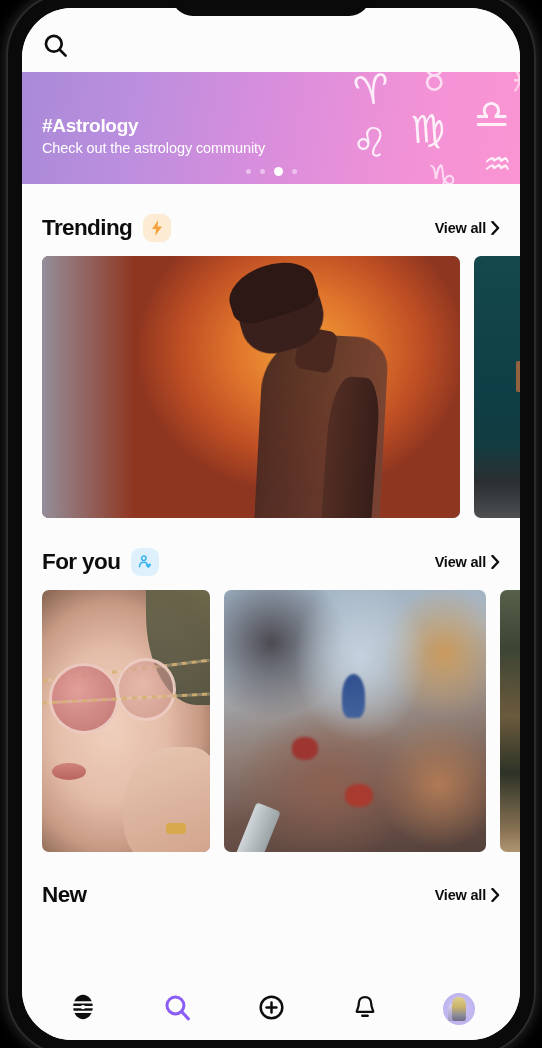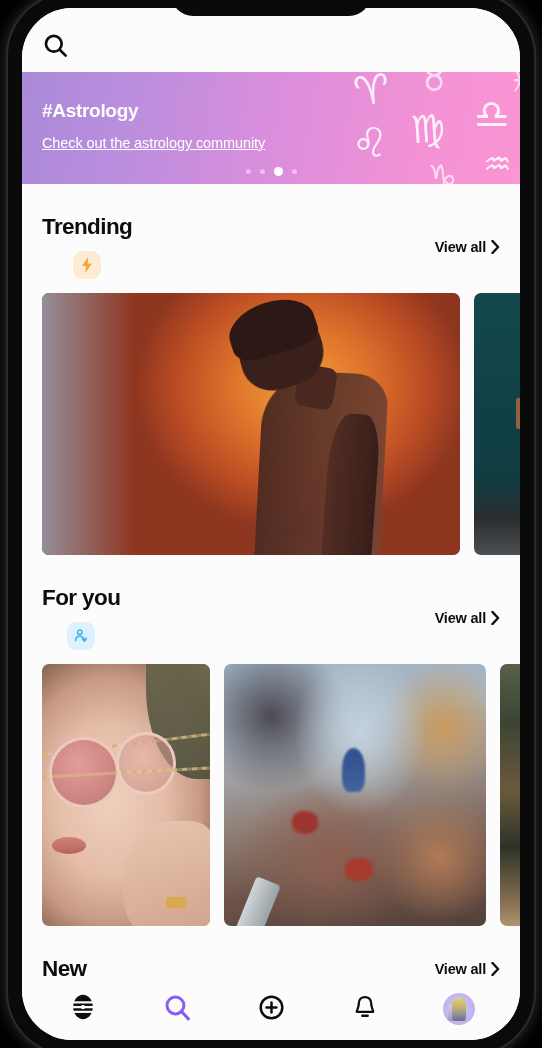--- a/index.html
+++ b/index.html
@@ -78,50 +78,49 @@
   }
   .zsym {
     position: absolute;
     color: rgba(255,255,255,.85);
     font-family: "DejaVu Sans", sans-serif;
     line-height: 1;
     user-select: none;
   }
   #banner-text {
     position: absolute;
-    left: 20px; top: 28px;
+    left: 20px; top: 43px;
     z-index: 2;
   }
   #banner-title {
     color: #fff; font-size: 19px; font-weight: bold;
     letter-spacing: -0.3px;
   }
   #banner-sub {
-    color: #fff; font-size: 14.5px; margin-top: 13px;
+    color: #fff; font-size: 14.5px; margin-top: 3px;
     letter-spacing: -0.1px;
-    text-decoration: underline;
   }
   #banner-dots {
     position: absolute; bottom: 8px; left: 0; right: 0;
     display: flex; justify-content: center; align-items: center; gap: 9px;
     z-index: 3;
   }
   .bdot { width: 5px; height: 5px; border-radius: 50%;
           background: rgba(255,255,255,.45); }
   .bdot.active { width: 9px; height: 9px; background: #fff; }
 
   
   .section-head {
     display: flex; align-items: center;
     justify-content: space-between;
     padding: 0 20px;
     margin-top: 30px;
     margin-bottom: 14px;
   }
-  .sh-left { display: flex; align-items: center; gap: 11px; flex-direction: column; }
+  .sh-left { display: flex; align-items: center; gap: 11px; }
   .sh-title {
     font-size: 22.5px; font-weight: bold;
     letter-spacing: -0.6px; color: #0d0d0d;
   }
   .sh-badge {
     width: 28px; height: 28px; border-radius: 9px;
     display: flex; align-items: center; justify-content: center;
   }
   .badge-trending { background: #fdecd3; }
   .badge-foryou   { background: #def0fb; }

